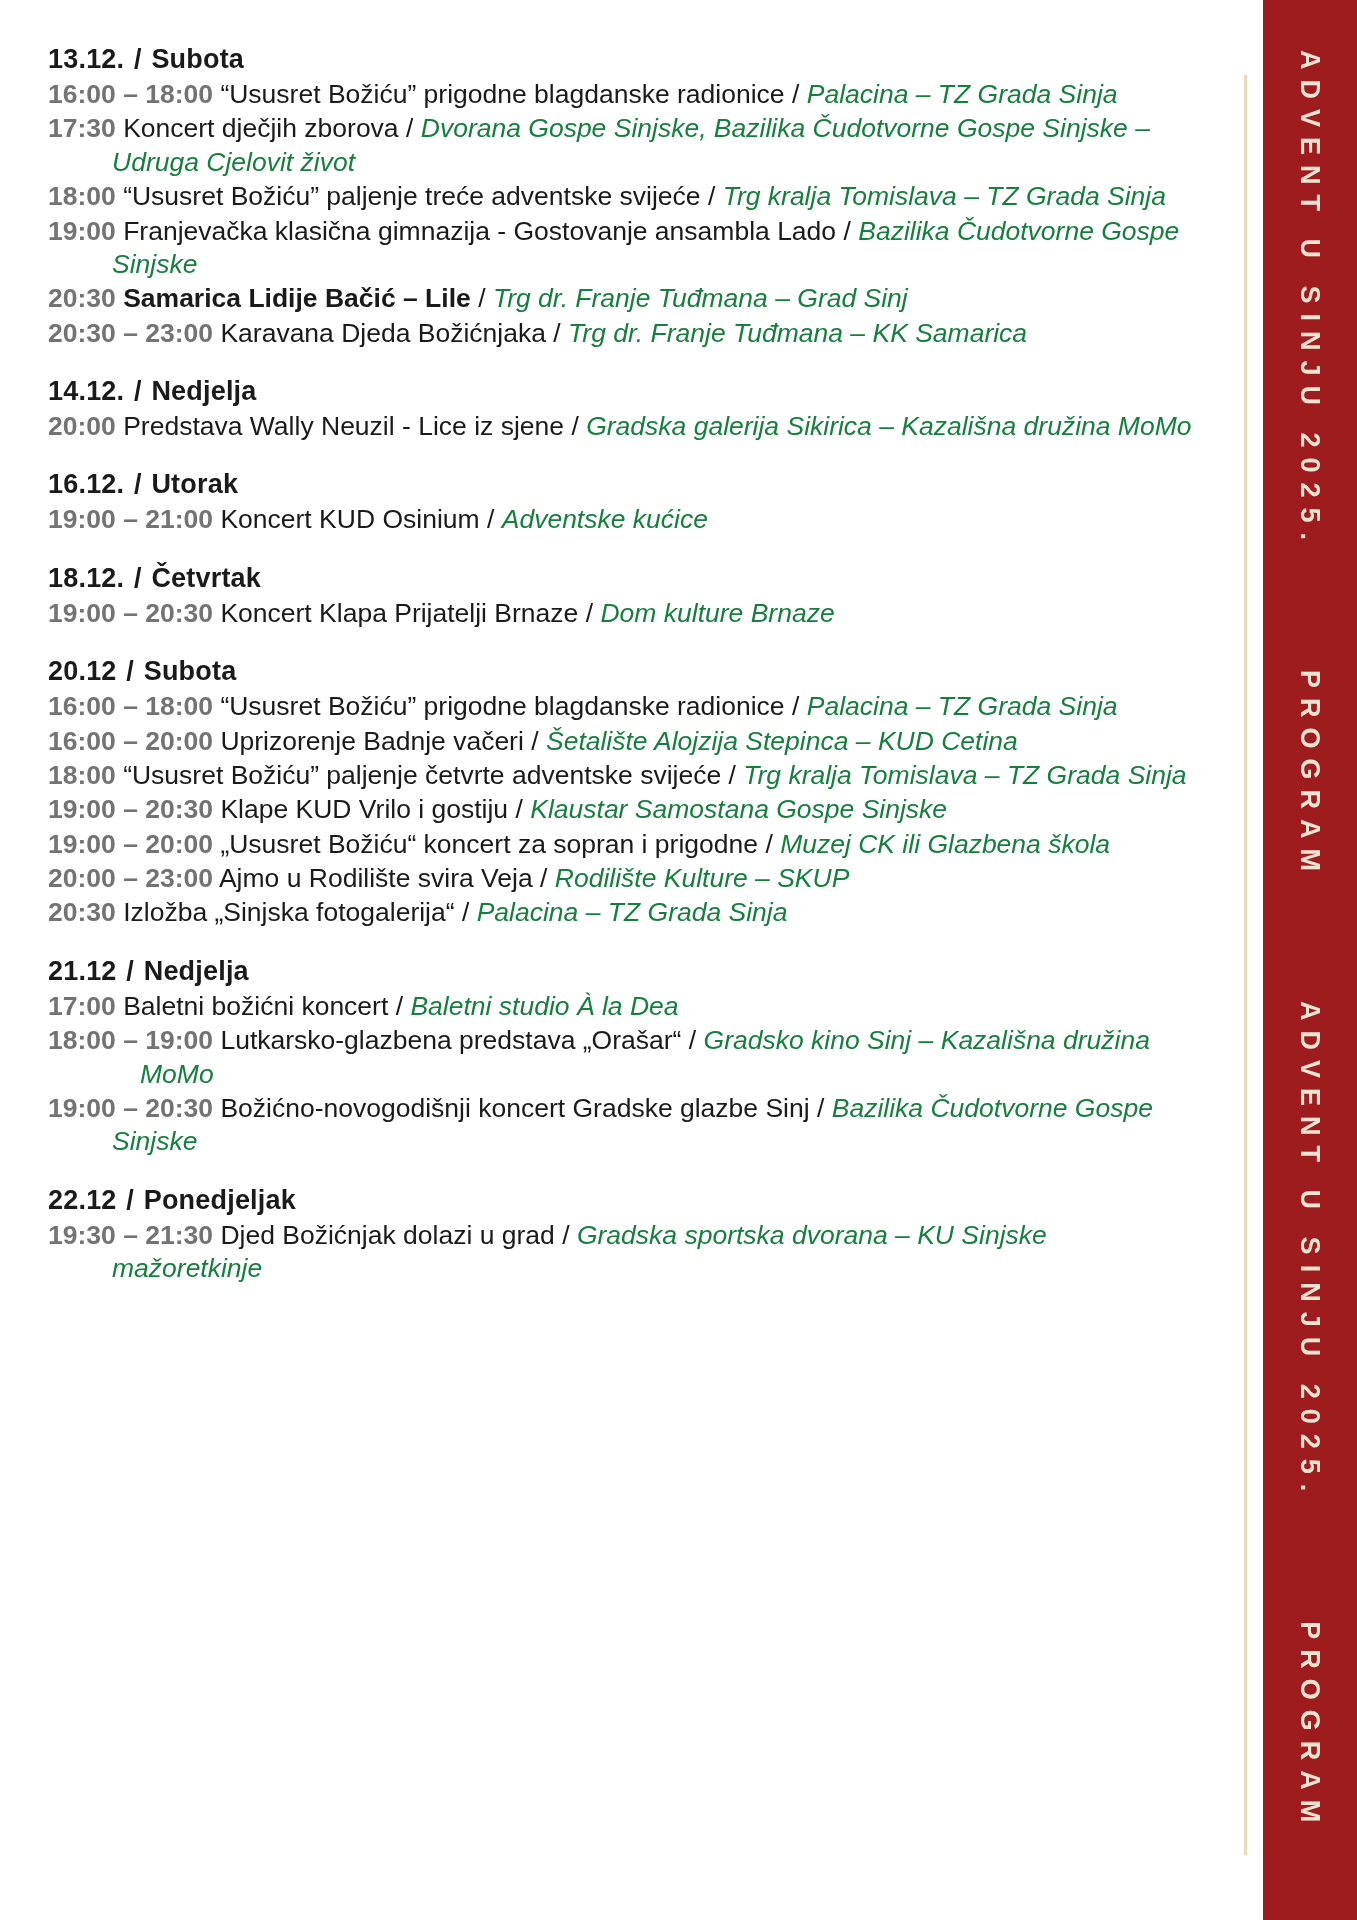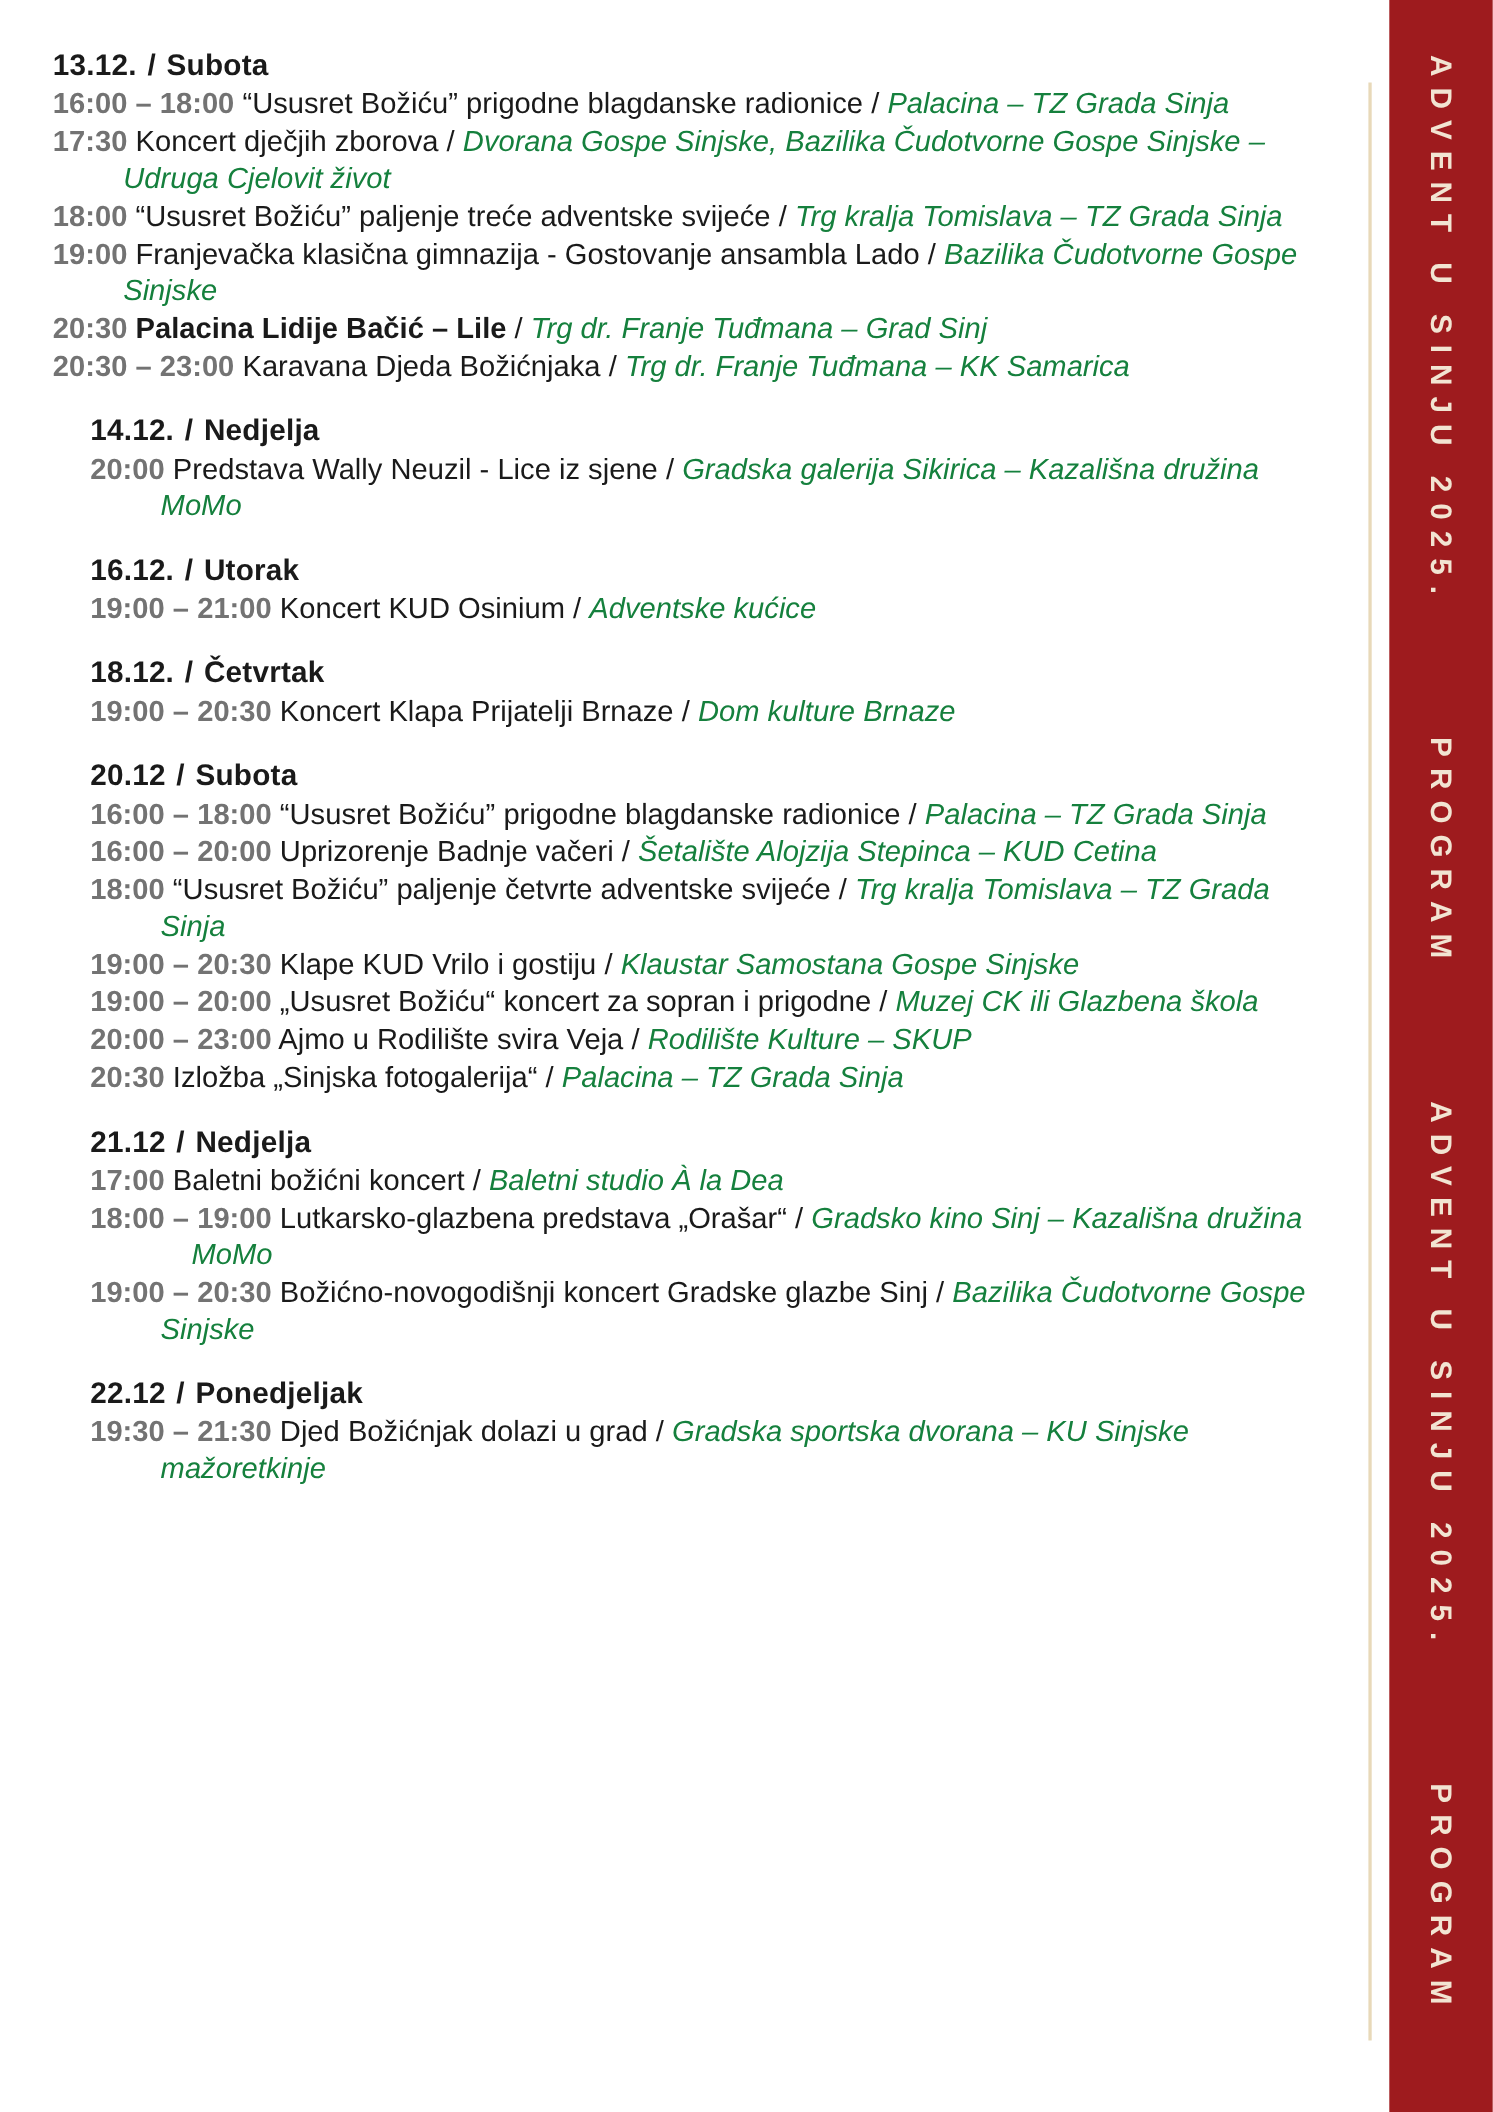--- a/index.html
+++ b/index.html
@@ -68,21 +68,20 @@
     left: 48px;
     top: 44px;
     width: 1150px;
   }
 
   .day {
     margin-bottom: 6px;
   }
   .day + .day {
     margin-top: 26px;
-    margin-left: 34px;
   }
 
   .day-head {
     font-size: 27px;
     font-weight: bold;
     color: #1a1a1a;
     margin-bottom: 3px;
     letter-spacing: 0.2px;
   }
   .day-head .date {
@@ -136,21 +135,21 @@
 </head>
 <body>
 
 <div class="program">
     <div class="day">
       <div class="day-head"><span class="date">13.12.</span> <span class="sep">/</span> <span>Subota</span></div>
       <div class="event ind2"><span class="time">16:00 – 18:00</span> <span class="title">“Ususret Božiću” prigodne blagdanske radionice</span> <span class="slash">/</span> <span class="venue">Palacina – TZ Grada Sinja</span></div>
       <div class="event ind3"><span class="time">17:30</span> <span class="title">Koncert dječjih zborova</span> <span class="slash">/</span> <span class="venue">Dvorana Gospe Sinjske, Bazilika Čudotvorne Gospe Sinjske – Udruga Cjelovit život</span></div>
       <div class="event ind3"><span class="time">18:00</span> <span class="title">“Ususret Božiću” paljenje treće adventske svijeće</span> <span class="slash">/</span> <span class="venue">Trg kralja Tomislava – TZ Grada Sinja</span></div>
       <div class="event ind3"><span class="time">19:00</span> <span class="title">Franjevačka klasična gimnazija - Gostovanje ansambla Lado</span> <span class="slash">/</span> <span class="venue">Bazilika Čudotvorne Gospe Sinjske</span></div>
-      <div class="event ind1"><span class="time">20:30</span> <span class="title bold">Palacina Lidije Bačić – Lile</span> <span class="slash">/</span> <span class="venue">Trg dr. Franje Tuđmana – Grad Sinj</span></div>
+      <div class="event ind1"><span class="time">20:30</span> <span class="title bold">Samarica Lidije Bačić – Lile</span> <span class="slash">/</span> <span class="venue">Trg dr. Franje Tuđmana – Grad Sinj</span></div>
       <div class="event ind3"><span class="time">20:30 – 23:00</span> <span class="title">Karavana Djeda Božićnjaka</span> <span class="slash">/</span> <span class="venue">Trg dr. Franje Tuđmana – KK Samarica</span></div>
     </div>
     <div class="day">
       <div class="day-head"><span class="date">14.12.</span> <span class="sep">/</span> <span>Nedjelja</span></div>
       <div class="event ind3"><span class="time">20:00</span> <span class="title">Predstava Wally Neuzil - Lice iz sjene</span> <span class="slash">/</span> <span class="venue">Gradska galerija Sikirica – Kazališna družina MoMo</span></div>
     </div>
     <div class="day">
       <div class="day-head"><span class="date">16.12.</span> <span class="sep">/</span> <span>Utorak</span></div>
       <div class="event ind1"><span class="time">19:00 – 21:00</span> <span class="title">Koncert KUD Osinium</span> <span class="slash">/</span> <span class="venue">Adventske kućice</span></div>
     </div>

